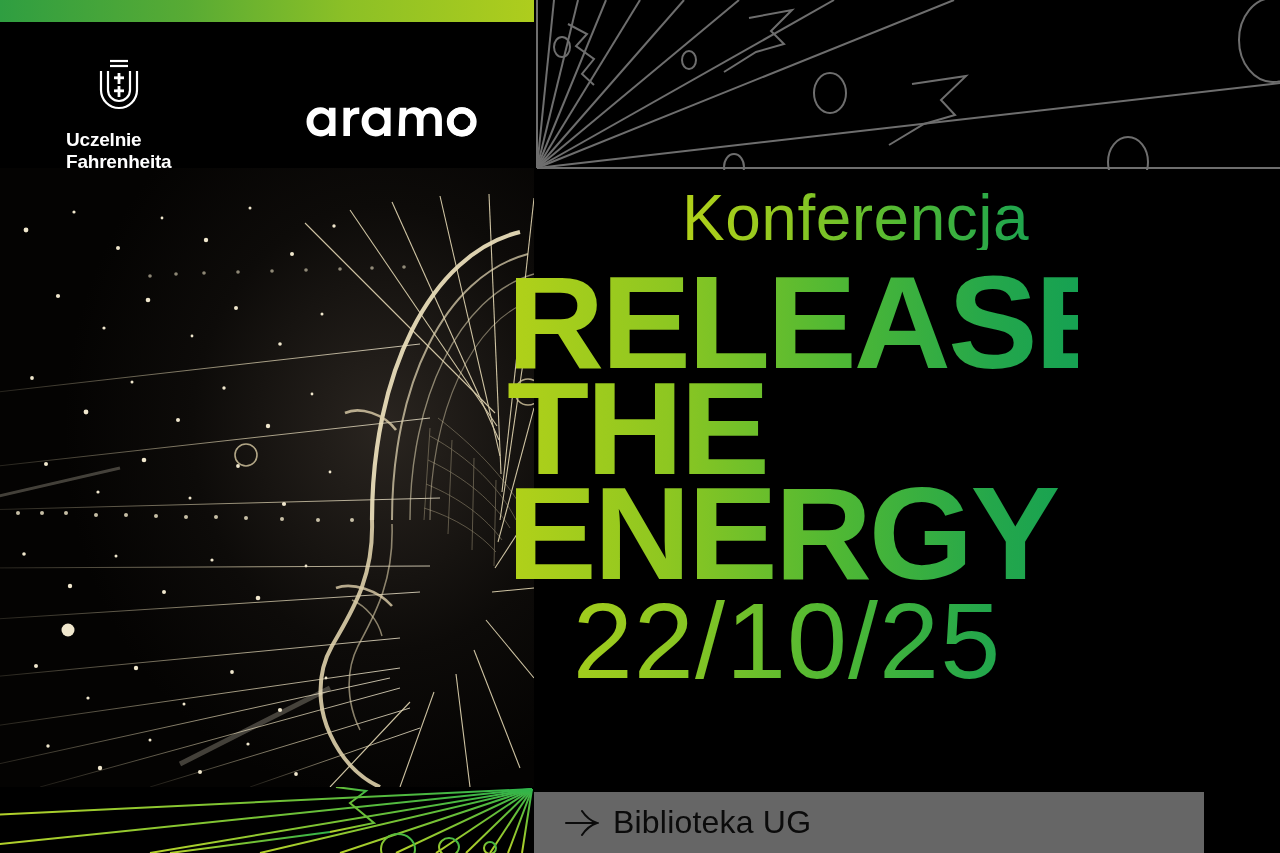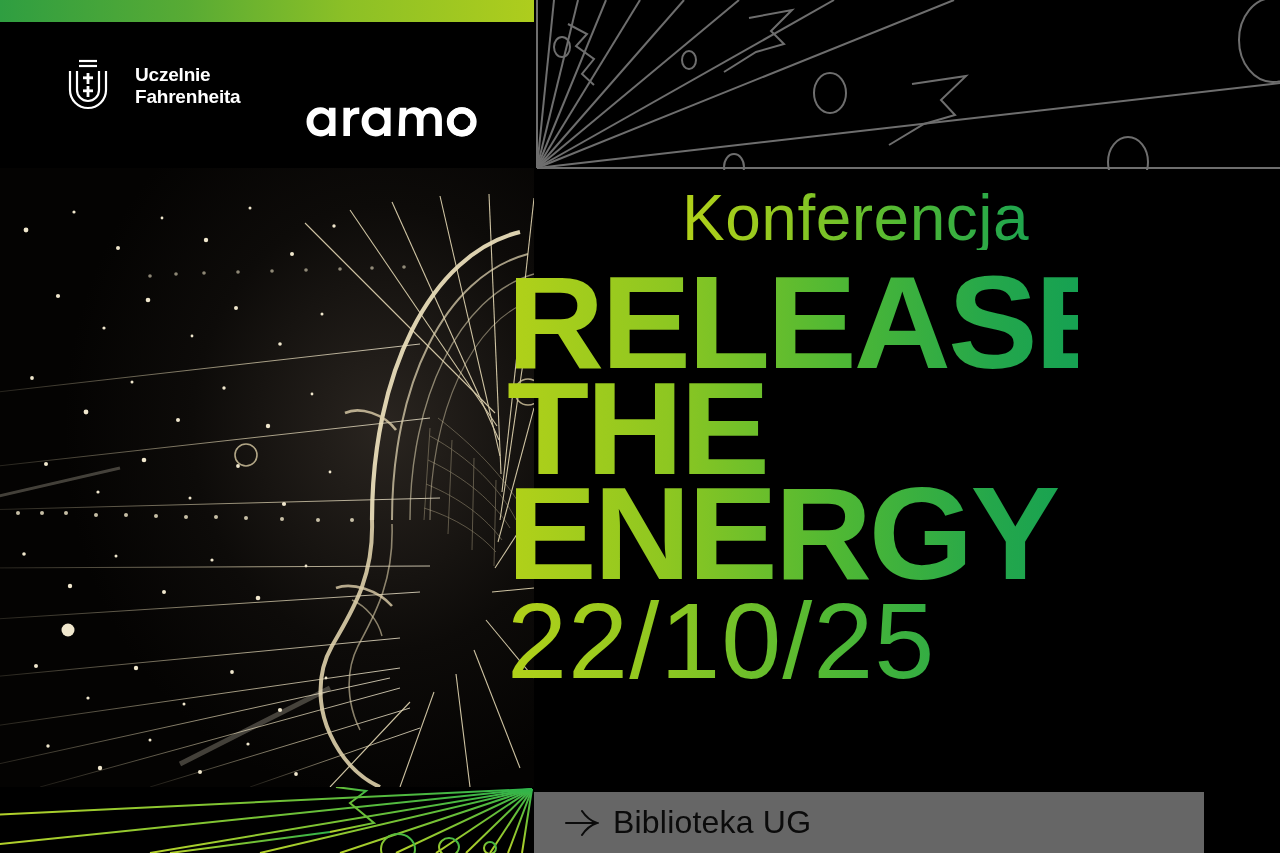--- a/index.html
+++ b/index.html
@@ -31,21 +31,22 @@
     position: absolute;
     left: 0; top: 22px;
     width: 534px; height: 146px;
     background: #000;
   }
   #ug-logo {
     position: absolute;
     left: 66px; top: 36px;
     display: flex;
     align-items: center;
-    gap: 25px;
+    gap: 15px;
+    flex-direction: column;
   }
   #ug-mark { width: 44px; height: 56px; display:block; }
   #ug-text {
     color: #ffffff;
     font-size: 19px;
     font-weight: bold;
     line-height: 1.18;
     letter-spacing: -0.2px;
     white-space: pre-line;
   }
@@ -122,20 +123,21 @@
   }
   #hl-1 { font-size: 132px; }
   #hl-2 { font-size: 132px; }
   #hl-3 { font-size: 132px; }
   #date-line {
     font-size: 108px;
     font-weight: 300;
     line-height: 0.92;
     letter-spacing: 1px;
     margin-top: 4px;
+    text-align: center;
   }
 
   
   #bottom-bar {
     position: absolute;
     left: 534px; top: 792px;
     width: 670px; height: 61px;
     background: #666666;
     display: flex;
     align-items: center;

